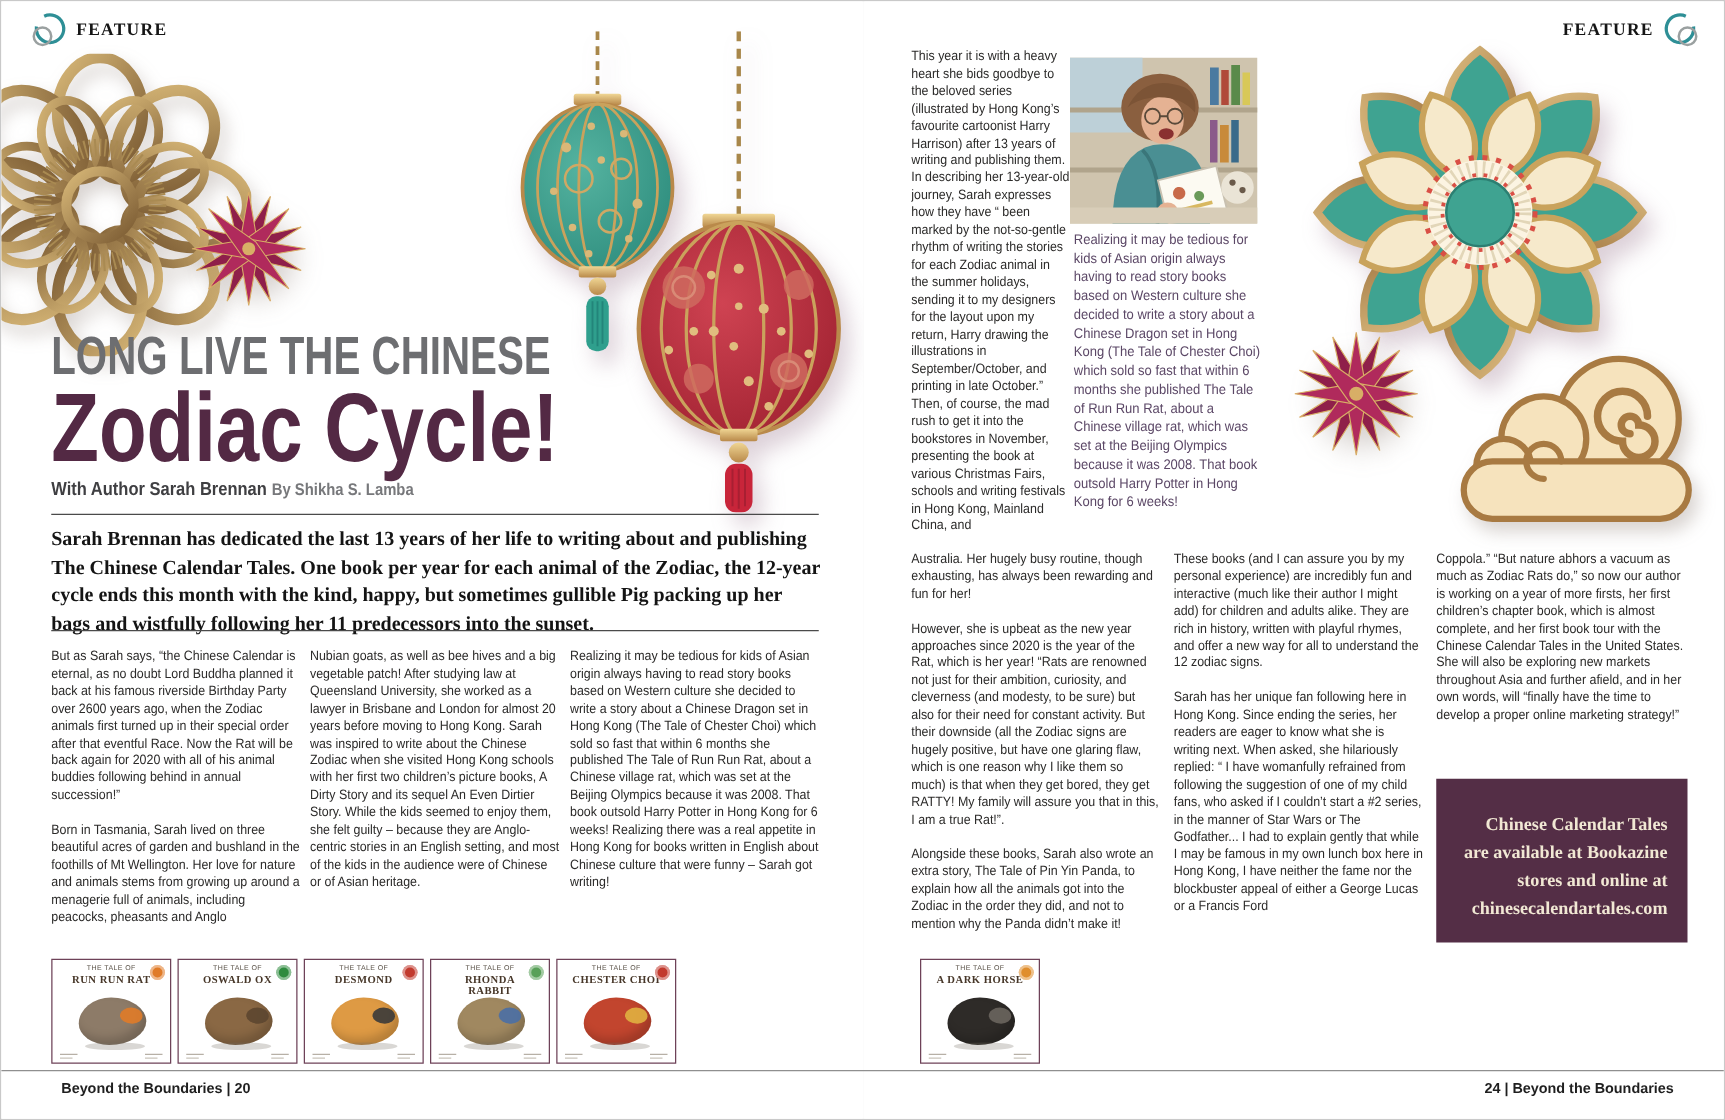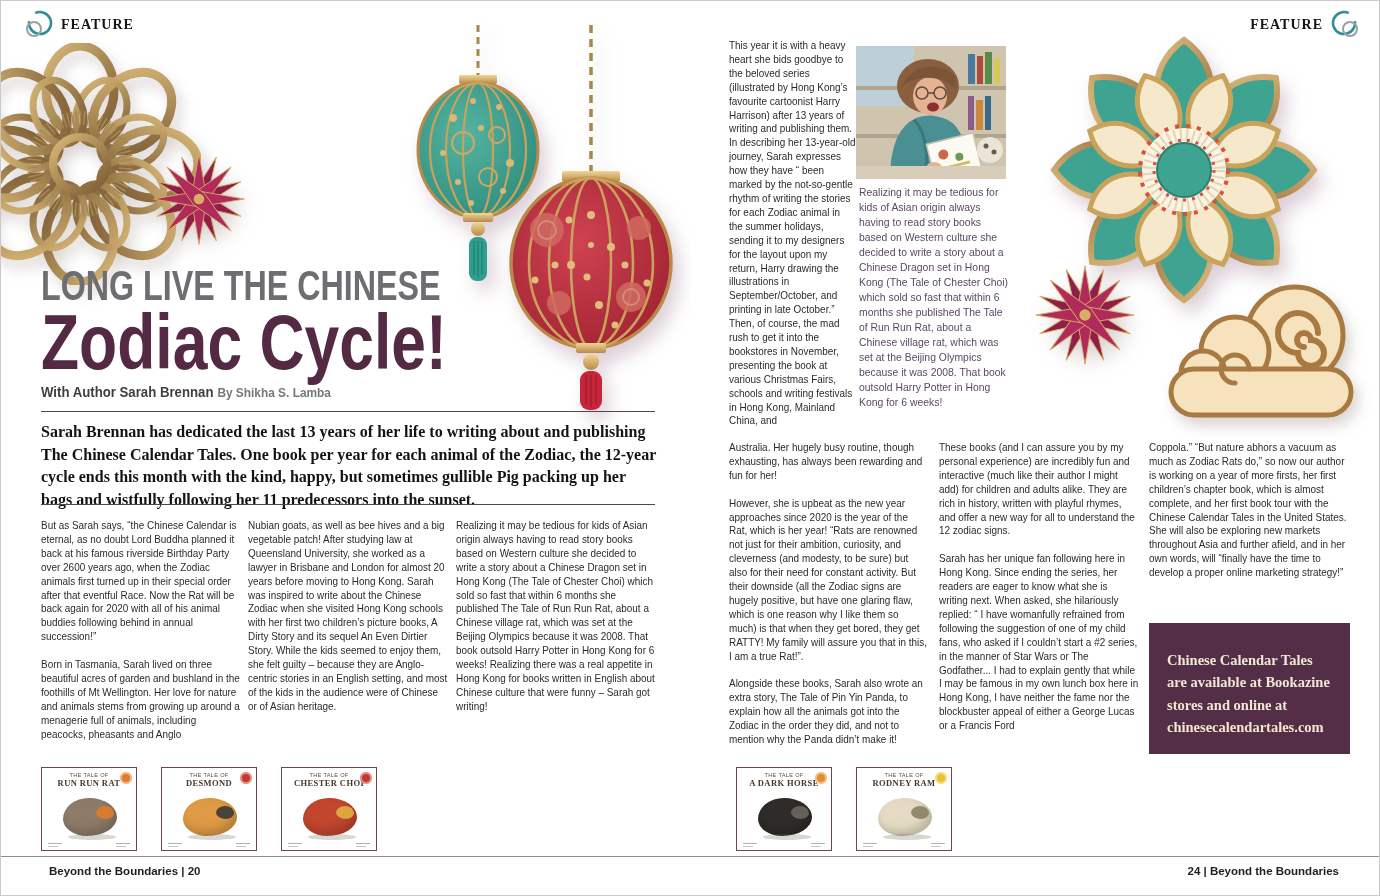--- a/index.html
+++ b/index.html
@@ -43,21 +43,21 @@
   
   .promo-box{position:absolute;left:458px;top:622px;width:201px;height:131px;padding:26px 16px 14px 18px;}
   .promo-box .promo-text{font-family:"Liberation Serif",serif;font-weight:700;font-size:14.5px;
     line-height:1.55;}
 
   
   .footer-rule{position:absolute;left:0;top:855px;width:1380px;border-top:1px solid #8f8f8f;}
   .footer{position:absolute;top:864px;font-size:11.5px;font-weight:700;color:#1f1f1f;}
 
   
-  .book-row{position:absolute;top:766px;display:flex;gap:24px;}
+  .book-row{position:absolute;top:766px;display:flex;gap:5px;}
   .book{position:relative;width:96px;height:84px;background:#fff;border:1.5px solid #6e4258;overflow:hidden;}
   .book-tale{margin-top:4px;text-align:center;font-size:7px;letter-spacing:.4px;color:#5a5248;
     transform:scale(.8);transform-origin:50% 0;}
   .book-title{text-align:center;font-family:"Liberation Serif",serif;font-weight:700;font-size:8.5px;
     line-height:1.05;letter-spacing:.4px;color:#473729;padding:0 10px;}
   .book-badge{position:absolute;top:4px;right:4px;width:12px;height:12px;border-radius:50%;
     box-shadow:inset 0 0 0 2px rgba(255,255,255,.45);}
   .book-art{position:absolute;left:0;top:0;width:100%;height:100%;}
   .blob{position:absolute;left:21px;top:30px;width:54px;height:38px;
     border-radius:48% 52% 55% 45%/55% 50% 50% 45%;box-shadow:inset -4px -5px 8px rgba(0,0,0,.18);}
@@ -257,27 +257,51 @@
           <div class="blob-shadow"></div>
         </div>
         <div class="book-badge" style="background-color: rgb(224, 123, 40);"></div>
         <div class="book-tale">THE TALE OF</div>
         <div class="book-title">RUN RUN RAT</div>
         <div class="book-credit cl"></div>
         <div class="book-credit cr"></div>
       </div>
       <div class="book">
         <div class="book-art">
+          <div class="blob" style="background-color: rgb(138, 104, 68);"></div>
+          <div class="blob-accent" style="background-color: rgb(92, 70, 48);"></div>
+          <div class="blob-shadow"></div>
+        </div>
+        <div class="book-badge" style="background-color: rgb(46, 139, 62);"></div>
+        <div class="book-tale">THE TALE OF</div>
+        <div class="book-title">OSWALD OX</div>
+        <div class="book-credit cl"></div>
+        <div class="book-credit cr"></div>
+      </div>
+      <div class="book">
+        <div class="book-art">
           <div class="blob" style="background-color: rgb(222, 154, 68);"></div>
           <div class="blob-accent" style="background-color: rgb(58, 58, 58);"></div>
           <div class="blob-shadow"></div>
         </div>
         <div class="book-badge" style="background-color: rgb(194, 58, 46);"></div>
         <div class="book-tale">THE TALE OF</div>
         <div class="book-title">DESMOND</div>
+        <div class="book-credit cl"></div>
+        <div class="book-credit cr"></div>
+      </div>
+      <div class="book">
+        <div class="book-art">
+          <div class="blob" style="background-color: rgb(160, 136, 96);"></div>
+          <div class="blob-accent" style="background-color: rgb(74, 111, 165);"></div>
+          <div class="blob-shadow"></div>
+        </div>
+        <div class="book-badge" style="background-color: rgb(88, 160, 88);"></div>
+        <div class="book-tale">THE TALE OF</div>
+        <div class="book-title">RHONDA RABBIT</div>
         <div class="book-credit cl"></div>
         <div class="book-credit cr"></div>
       </div>
       <div class="book">
         <div class="book-art">
           <div class="blob" style="background-color: rgb(194, 69, 46);"></div>
           <div class="blob-accent" style="background-color: rgb(224, 176, 64);"></div>
           <div class="blob-shadow"></div>
         </div>
         <div class="book-badge" style="background-color: rgb(194, 58, 46);"></div>
@@ -403,48 +427,36 @@
     <div class="body-col" style="left:38px;top:440px;width:217px;height:322px">Australia. Her hugely busy routine, though exhausting, has always been rewarding and fun for her!
 
 However, she is upbeat as the new year approaches since 2020 is the year of the Rat, which is her year! “Rats are renowned not just for their ambition, curiosity, and cleverness (and modesty, to be sure) but also for their need for constant activity. But their downside (all the Zodiac signs are hugely positive, but have one glaring flaw, which is one reason why I like them so much) is that when they get bored, they get RATTY! My family will assure you that in this, I am a true Rat!”.
 
 Alongside these books, Sarah also wrote an extra story, The Tale of Pin Yin Panda, to explain how all the animals got into the Zodiac in the order they did, and not to mention why the Panda didn’t make it!</div>
     <div class="body-col" style="left:248px;top:440px;width:217px;height:322px">These books (and I can assure you by my personal experience) are incredibly fun and interactive (much like their author I might add) for children and adults alike. They are rich in history, written with playful rhymes, and offer a new way for all to understand the 12 zodiac signs.
 
 Sarah has her unique fan following here in Hong Kong. Since ending the series, her readers are eager to know what she is writing next. When asked, she hilariously replied: “ I have womanfully refrained from following the suggestion of one of my child fans, who asked if I couldn’t start a #2 series, in the manner of Star Wars or The Godfather... I had to explain gently that while I may be famous in my own lunch box here in Hong Kong, I have neither the fame nor the blockbuster appeal of either a George Lucas or a Francis Ford</div>
     <div class="body-col" style="left:458px;top:440px;width:217px;height:180px">Coppola.” “But nature abhors a vacuum as much as Zodiac Rats do,” so now our author is working on a year of more firsts, her first children’s chapter book, which is almost complete, and her first book tour with the Chinese Calendar Tales in the United States. She will also be exploring new markets throughout Asia and further afield, and in her own words, will “finally have the time to develop a proper online marketing strategy!”</div>
 
-    <div class="promo-box" style="background-color: rgb(84, 46, 70);">
+    <div class="promo-box" style="background-color: rgb(84, 46, 70); text-align: right;">
       <div class="promo-text" style="color:#f1e8d4">Chinese Calendar Tales are available at Bookazine stores and online at chinesecalendartales.com</div>
     </div>
 
     <div class="book-row" style="left:45px">
       <div class="book">
         <div class="book-art">
           <div class="blob" style="background-color: rgb(46, 43, 40);"></div>
           <div class="blob-accent" style="background-color: rgb(106, 101, 94);"></div>
           <div class="blob-shadow"></div>
         </div>
         <div class="book-badge" style="background-color: rgb(224, 142, 45);"></div>
         <div class="book-tale">THE TALE OF</div>
         <div class="book-title">A DARK HORSE</div>
         <div class="book-credit cl"></div>
         <div class="book-credit cr"></div>
       </div>
-      <div class="book">
-        <div class="book-art">
-          <div class="blob" style="background-color: rgb(229, 219, 194);"></div>
-          <div class="blob-accent" style="background-color: rgb(138, 128, 100);"></div>
-          <div class="blob-shadow"></div>
-        </div>
-        <div class="book-badge" style="background-color: rgb(232, 195, 46);"></div>
-        <div class="book-tale">THE TALE OF</div>
-        <div class="book-title">RODNEY RAM</div>
-        <div class="book-credit cl"></div>
-        <div class="book-credit cr"></div>
-      </div>
     </div>
 
     <div class="footer" style="right:42px">24  |  Beyond the Boundaries</div>
   </div>
 
   <div class="footer-rule"></div>
 </div>
 
 </body></html>

